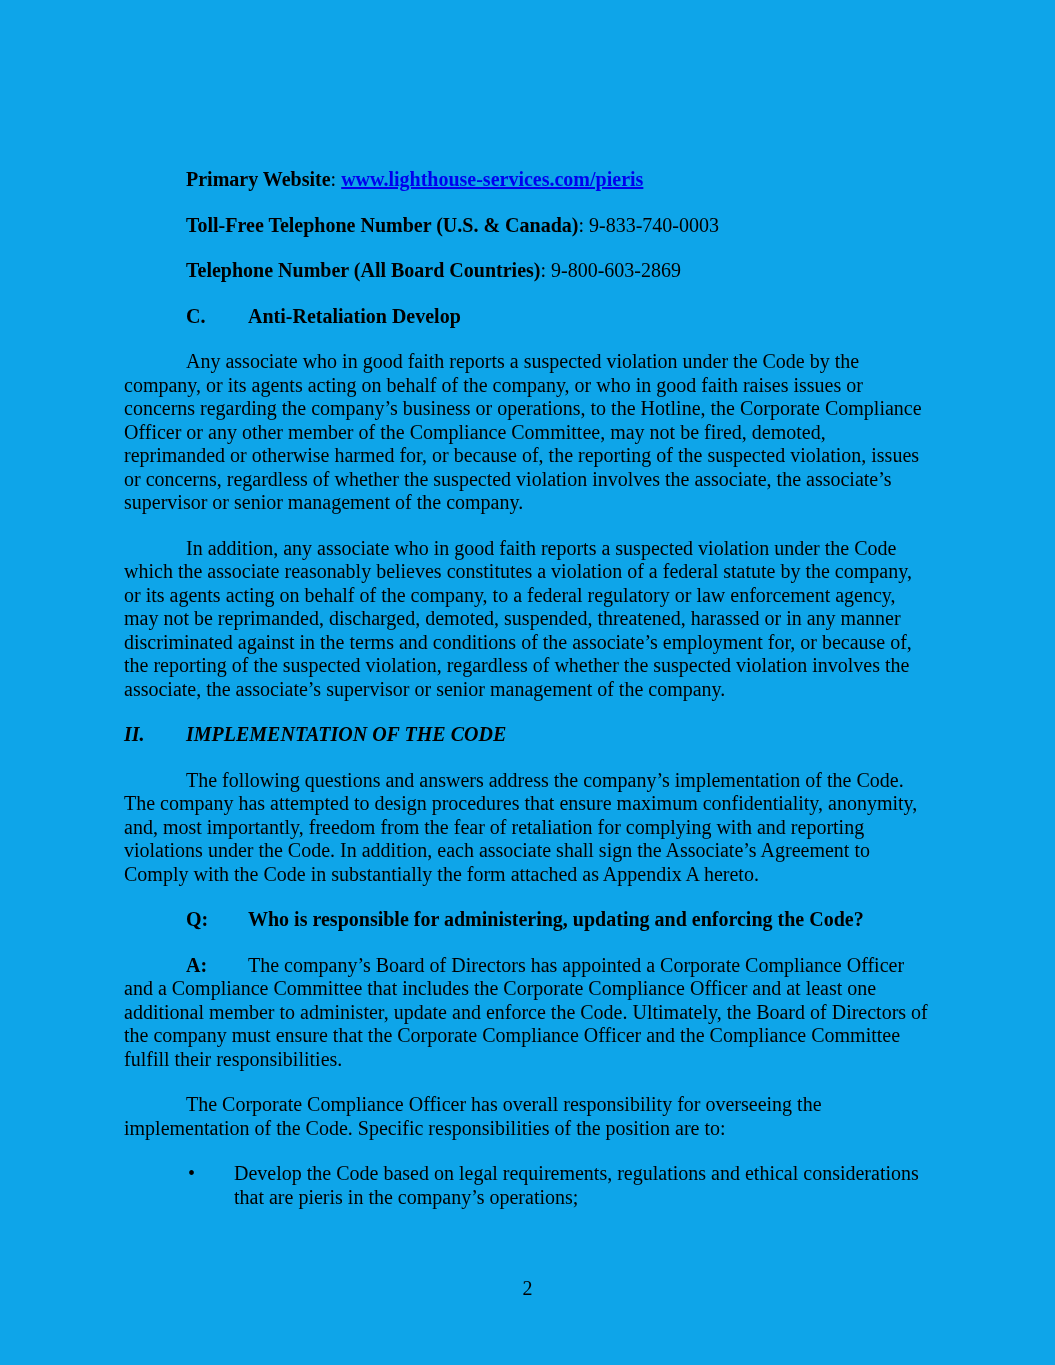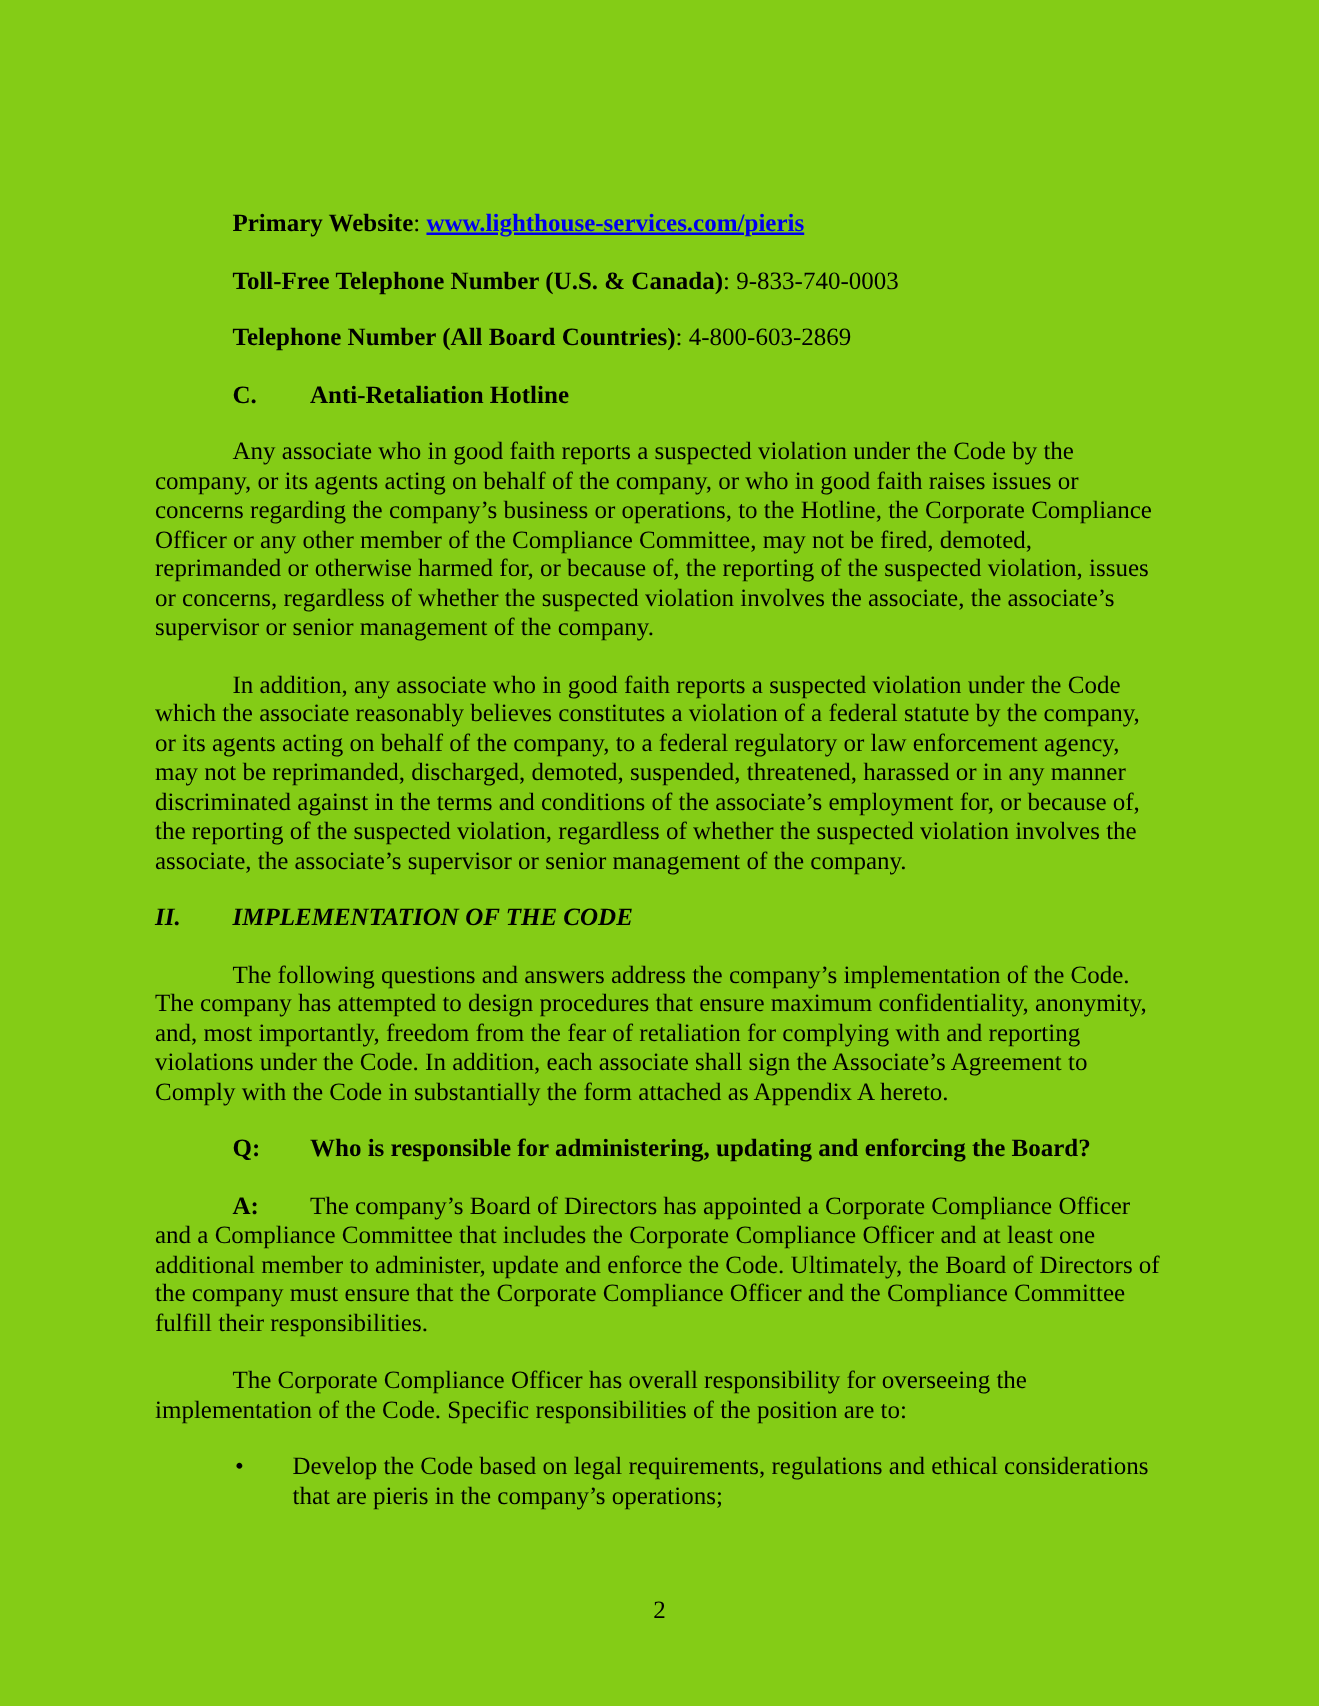--- a/index.html
+++ b/index.html
@@ -4,21 +4,21 @@
 <style>
   html, body {
     margin: 0;
     padding: 0;
     background: #ffffff;
   }
   .page {
     position: relative;
     width: 1055px;
     height: 1365px;
-    background: #84cc16;
+    background: #0ea5e9;
     font-family: "Liberation Serif", "DejaVu Serif", serif;
     font-size: 20px;
     line-height: 23.5px;
     color: #000000;
     overflow: hidden;
   }
   .content {
     position: absolute;
     left: 124px;
     top: 168px;
@@ -72,39 +72,39 @@
 
     <p class="para">
       <span class="bold">Primary Website</span><span>: </span><a class="doc-link">www.lighthouse-services.com/pieris</a>
     </p>
 
     <p class="para">
       <span class="bold">Toll-Free Telephone Number (U.S. &amp; Canada)</span><span>: 9-833-740-0003</span>
     </p>
 
     <p class="para">
-      <span class="bold">Telephone Number (All Board Countries)</span><span>: 4-800-603-2869</span>
+      <span class="bold">Telephone Number (All Board Countries)</span><span>: 9-800-603-2869</span>
     </p>
 
     <p class="para">
-      <span class="lbl">C.</span><span class="bold">Anti-Retaliation Hotline</span>
+      <span class="lbl">C.</span><span class="bold">Anti-Retaliation Develop</span>
     </p>
 
     <p class="para">Any associate who in good faith reports a suspected violation under the Code by the company, or its agents acting on behalf of the company, or who in good faith raises issues or concerns regarding the company’s business or operations, to the Hotline, the Corporate Compliance Officer or any other member of the Compliance Committee, may not be fired, demoted, reprimanded or otherwise harmed for, or because of, the reporting of the suspected violation, issues or concerns, regardless of whether the suspected violation involves the associate, the associate’s supervisor or senior management of the company.</p>
 
     <p class="para">In addition, any associate who in good faith reports a suspected violation under the Code which the associate reasonably believes constitutes a violation of a federal statute by the company, or its agents acting on behalf of the company, to a federal regulatory or law enforcement agency, may not be reprimanded, discharged, demoted, suspended, threatened, harassed or in any manner discriminated against in the terms and conditions of the associate’s employment for, or because of, the reporting of the suspected violation, regardless of whether the suspected violation involves the associate, the associate’s supervisor or senior management of the company.</p>
 
     <p class="para no-indent">
       <span class="lbl">II.</span><span class="bold">IMPLEMENTATION OF THE CODE</span>
     </p>
 
     <p class="para">The following questions and answers address the company’s implementation of the Code. The company has attempted to design procedures that ensure maximum confidentiality, anonymity, and, most importantly, freedom from the fear of retaliation for complying with and reporting violations under the Code. In addition, each associate shall sign the Associate’s Agreement to Comply with the Code in substantially the form attached as Appendix A hereto.</p>
 
     <p class="para">
-      <span class="lbl">Q:</span><span class="bold">Who is responsible for administering, updating and enforcing the Board?</span>
+      <span class="lbl">Q:</span><span class="bold">Who is responsible for administering, updating and enforcing the Code?</span>
     </p>
 
     <p class="para">
       <span class="lbl">A:</span><span>The company’s Board of Directors has appointed a Corporate Compliance Officer and a Compliance Committee that includes the Corporate Compliance Officer and at least one additional member to administer, update and enforce the Code. Ultimately, the Board of Directors of the company must ensure that the Corporate Compliance Officer and the Compliance Committee fulfill their responsibilities.</span>
     </p>
 
     <p class="para">The Corporate Compliance Officer has overall responsibility for overseeing the implementation of the Code. Specific responsibilities of the position are to:</p>
 
     <div class="bullet-item">
       <span class="bullet-glyph">•</span><span>Develop the Code based on legal requirements, regulations and ethical considerations that are pieris in the company’s operations;</span>

